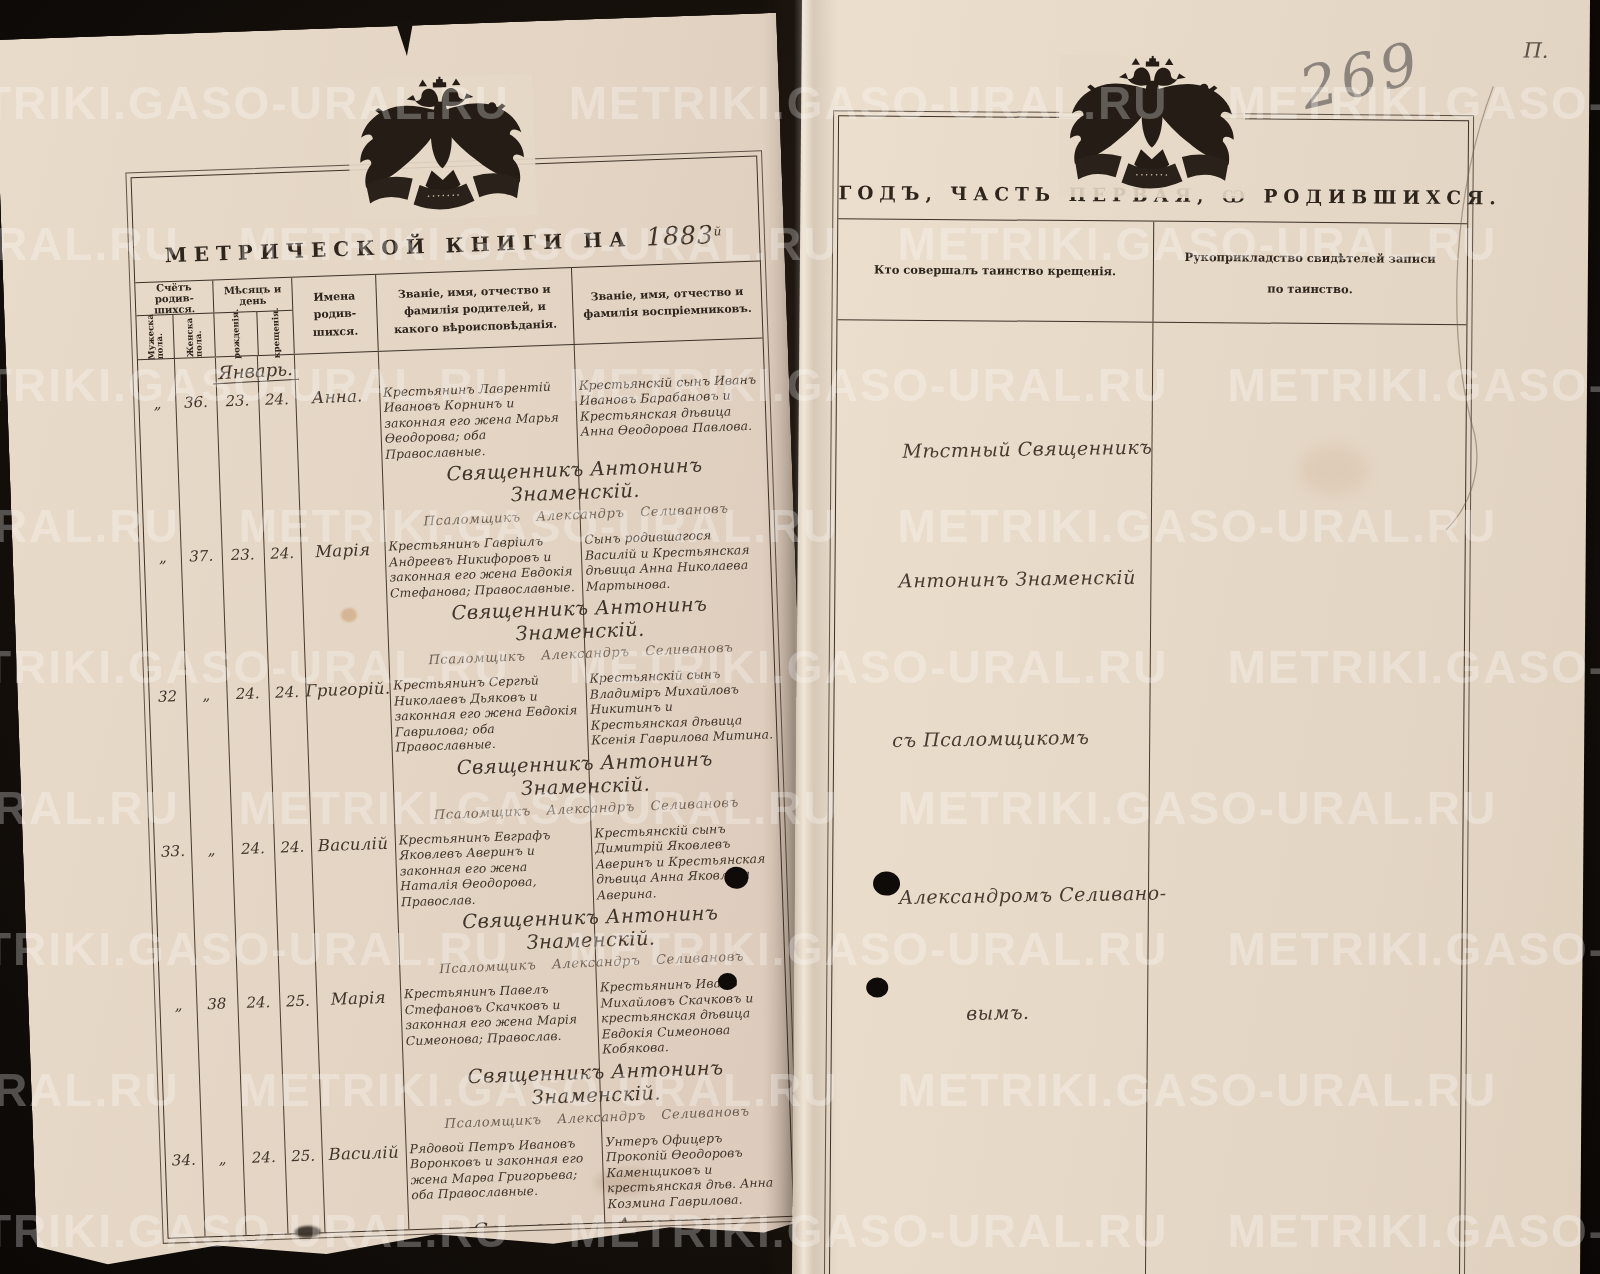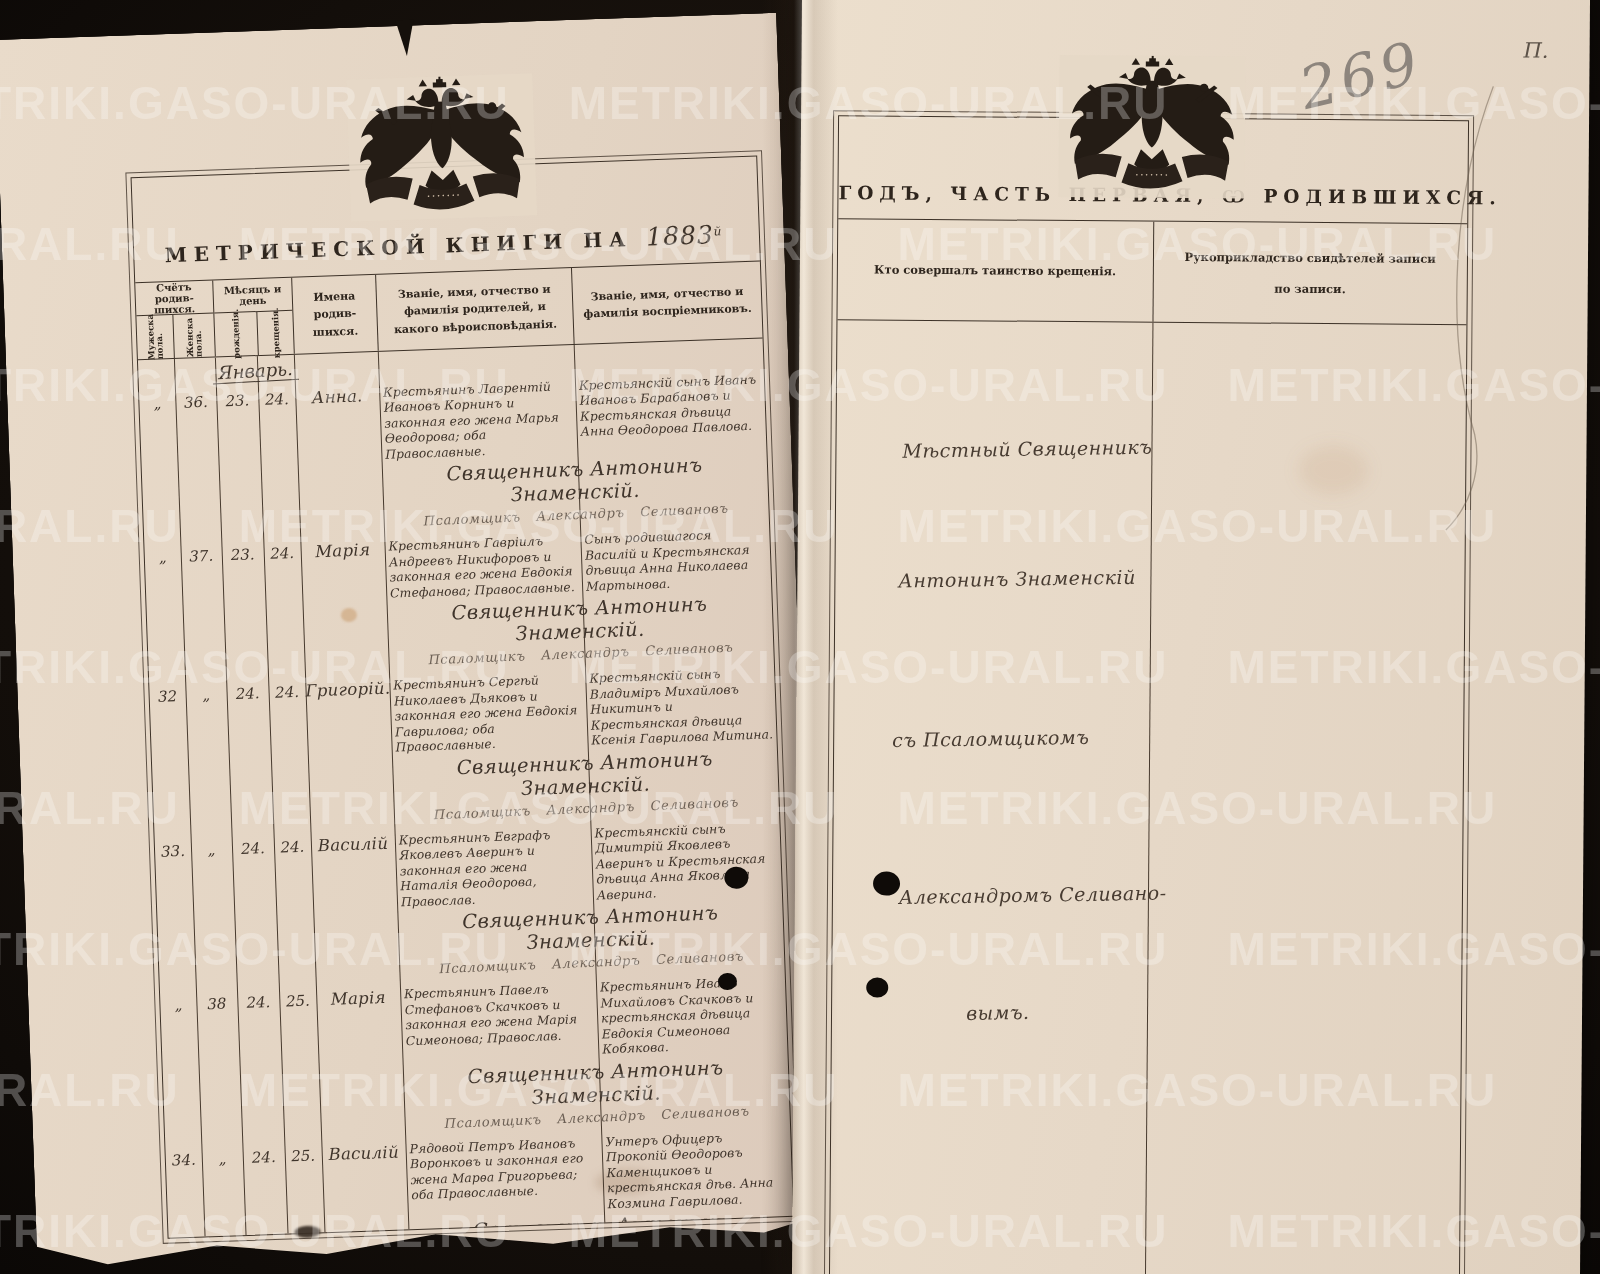--- a/index.html
+++ b/index.html
@@ -272,21 +272,21 @@
     <svg class="emblem emblem-pad" style="left:258px;top:62px;" width="186" height="142">
         <use href="#eagle"></use>
       </svg>
 
     <div class="frame frame-right">
       <div class="rtitle">ГОДЪ, ЧАСТЬ ПЕРВАЯ, Ѡ РОДИВШИХСЯ.</div>
       <div class="rhead">
         <div class="rh1">Кто совершалъ таинство крещенія.</div>
         <div class="rh2">
           <span>Рукоприкладство свидѣтелей записи</span>
-          <span>по записи.</span>
+          <span>по таинство.</span>
         </div>
       </div>
       <div class="rbody">
         <div class="rvline"></div>
         <div class="rline" style="left:66px;top:116px;">Мѣстный Священникъ</div>
         <div class="rline" style="left:63px;top:246px;">Антонинъ Знаменскій</div>
         <div class="rline" style="left:58px;top:406px;">съ Псаломщикомъ</div>
         <div class="rline" style="left:66px;top:562px;">Александромъ Селивано-</div>
         <div class="rline" style="left:134px;top:680px;">вымъ.</div>
       </div>

